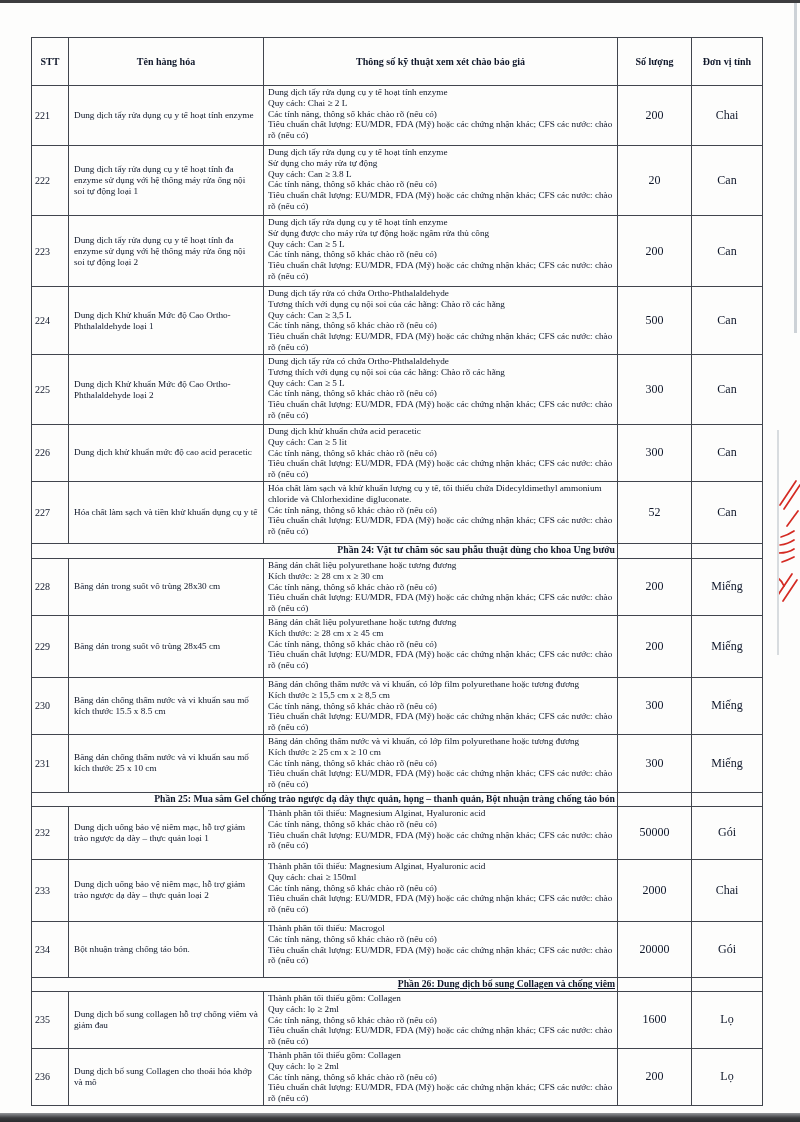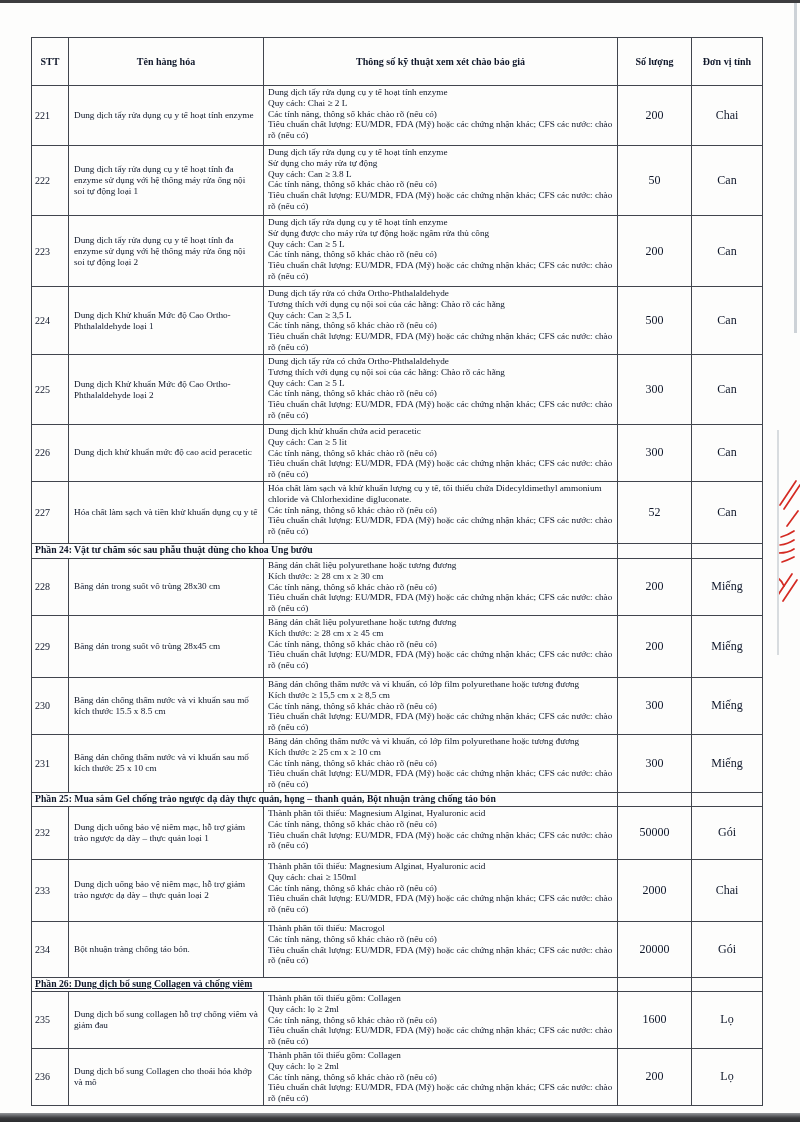--- a/index.html
+++ b/index.html
@@ -17,21 +17,21 @@
     border-collapse:collapse;table-layout:fixed;
     border:1.6px solid #2e3238;
   }
   table.doc th, table.doc td{border:1px solid #41454d;overflow:hidden;}
   th.hdr{font-size:10px;font-weight:bold;text-align:center;vertical-align:middle;padding:2px;}
   td.c-stt{font-size:10px;vertical-align:middle;text-align:left;padding:1px 2px 1px 3px;}
   td.c-name{font-size:9.2px;vertical-align:middle;text-align:left;padding:1px 5px;line-height:11px;}
   td.c-specs{font-size:9.2px;vertical-align:top;text-align:left;padding:1px 4px 1px 4px;line-height:10.8px;}
   td.c-specs .spec-line{margin:0;}
   td.c-qty,td.c-unit{font-size:12px;vertical-align:middle;text-align:center;padding:1px;}
-  tr.section-row td{font-size:9.7px;font-weight:bold;text-align:left;vertical-align:middle;
+  tr.section-row td{font-size:9.7px;font-weight:bold;text-align:right;vertical-align:middle;
     padding:0 2px 1px 3px;line-height:12px;}
   .red-ink-annotation{position:absolute;left:775px;top:474px;width:25px;height:150px;}
 </style>
 </head>
 <body>
 
 <div class="page">
   <div class="scan-top-edge"></div>
 
   <table class="doc">
@@ -67,21 +67,21 @@
         <tr style="height: 70px;">
           <td class="c-stt">222</td>
           <td class="c-name">Dung dịch tẩy rửa dụng cụ y tế hoạt tính đa enzyme sử dụng với hệ thống máy rửa ống nội soi tự động loại 1</td>
           <td class="c-specs">
             <div class="spec-line">Dung dịch tẩy rửa dụng cụ y tế hoạt tính enzyme</div>
             <div class="spec-line">Sử dụng cho máy rửa tự động</div>
             <div class="spec-line">Quy cách: Can ≥ 3.8 L</div>
             <div class="spec-line">Các tính năng, thông số khác chào rõ (nếu có)</div>
             <div class="spec-line">Tiêu chuẩn chất lượng: EU/MDR, FDA (Mỹ) hoặc các chứng nhận khác; CFS các nước: chào rõ (nếu có)</div>
           </td>
-          <td class="c-qty">50</td>
+          <td class="c-qty">20</td>
           <td class="c-unit">Can</td>
         </tr>
         <tr style="height: 71px;">
           <td class="c-stt">223</td>
           <td class="c-name">Dung dịch tẩy rửa dụng cụ y tế hoạt tính đa enzyme sử dụng với hệ thống máy rửa ống nội soi tự động loại 2</td>
           <td class="c-specs">
             <div class="spec-line">Dung dịch tẩy rửa dụng cụ y tế hoạt tính enzyme</div>
             <div class="spec-line">Sử dụng được cho máy rửa tự động hoặc ngâm rửa thủ công</div>
             <div class="spec-line">Quy cách: Can ≥ 5 L</div>
             <div class="spec-line">Các tính năng, thông số khác chào rõ (nếu có)</div>

